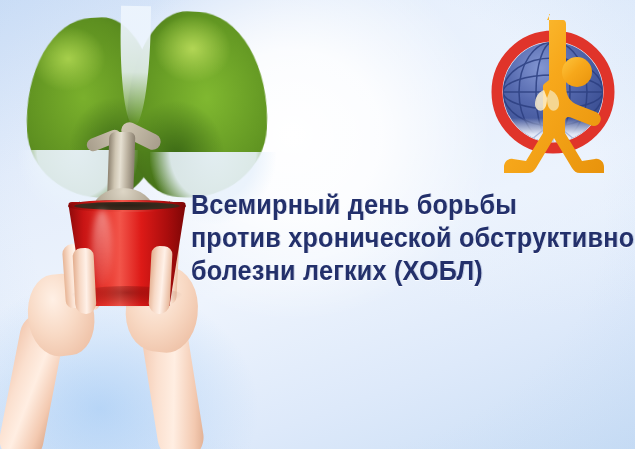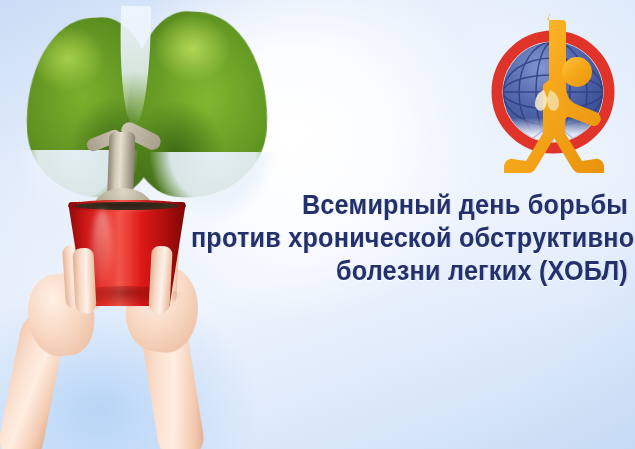--- a/index.html
+++ b/index.html
@@ -146,21 +146,21 @@
   .thumb{position:absolute;
     background:linear-gradient(92deg,#e2ab8b 0%, #f7d9c6 30%, #fff1e8 58%, #e6b495 100%);
     border-radius:11px 11px 14px 14px;}
   .thumb-l{left:74px;top:248px;width:21px;height:66px;transform:rotate(-3deg);}
   .thumb-r{left:150px;top:246px;width:21px;height:68px;transform:rotate(3deg);}
 
   
   .logo{position:absolute;left:478px;top:14px;width:152px;height:170px;}
 
   
-  .headline{position:absolute;right:7px;top:189px;width:470px;text-align:right;}
+  .headline{position:absolute;right:7px;top:189px;width:470px;text-align:left;}
   .hl-line{display:block;
     color:#23306b;
     font-family:"Liberation Sans",sans-serif;
     font-weight:700;
     font-size:27px;
     line-height:33px;
     letter-spacing:0.3px;
     transform:scaleX(0.93);
     transform-origin:right center;
     white-space:nowrap;

